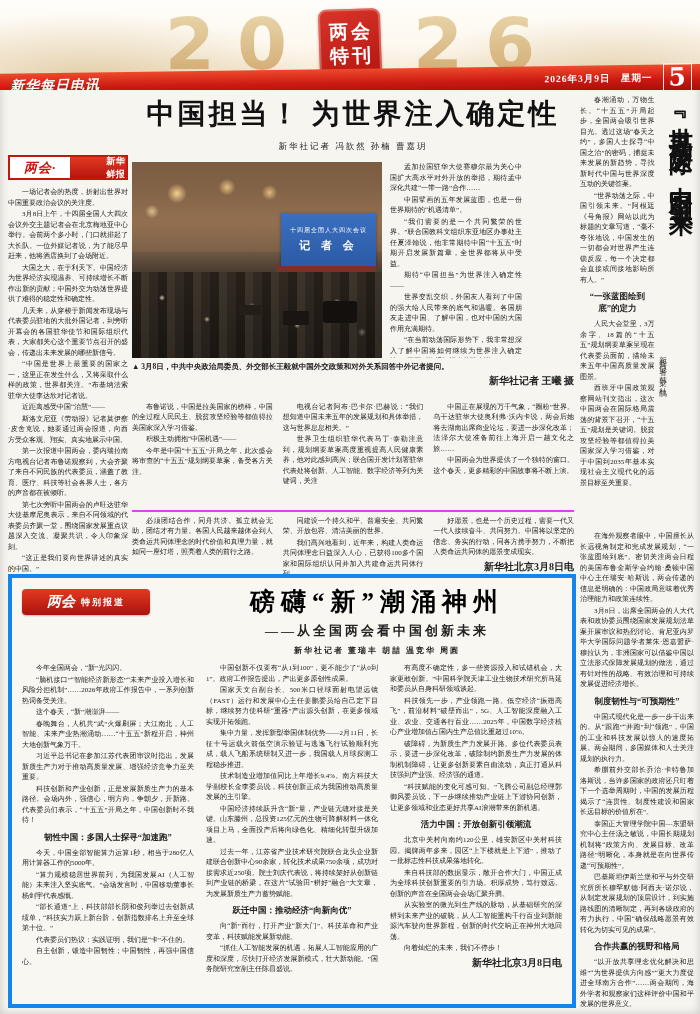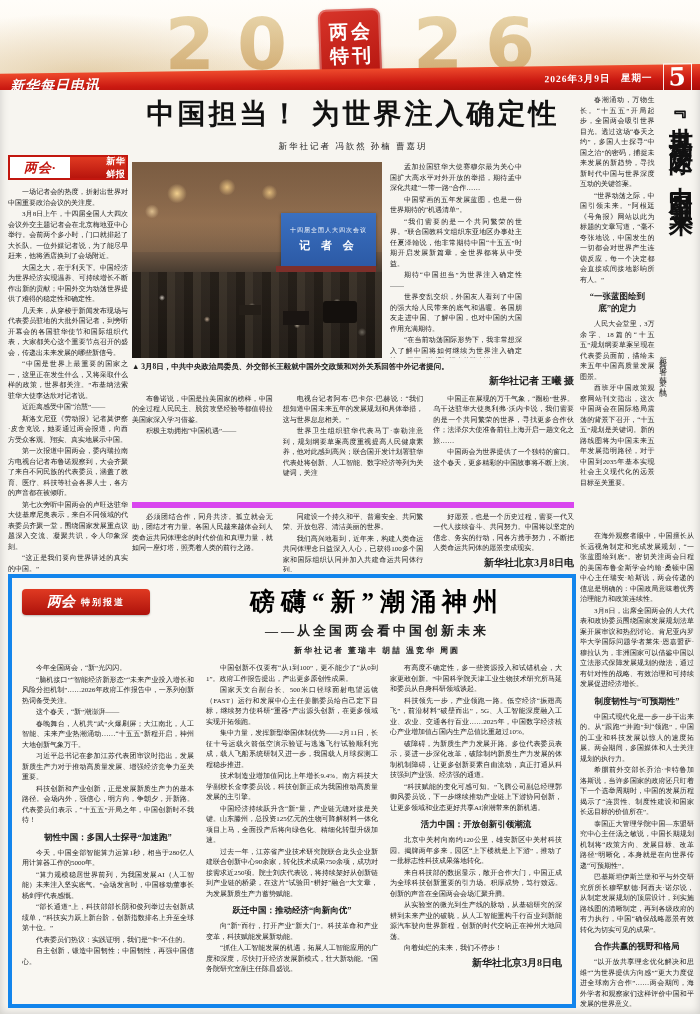--- a/index.html
+++ b/index.html
@@ -71,23 +71,23 @@
       radial-gradient(circle 6px at 82% 35%, #90897c, transparent 60%),
       radial-gradient(circle 7px at 92% 70%, #6d675d, transparent 60%),
       repeating-linear-gradient(90deg, rgba(20,16,12,.55) 0 9px, rgba(62,54,44,.55) 9px 17px, rgba(40,34,28,.55) 17px 26px),
       linear-gradient(180deg,#3d342b,#201b16);
   }
   .photo .cam { position:absolute; right:10%; bottom:18%; width:34px; height:22px; background:#14100d; border-radius:3px; box-shadow:-44px 6px 0 -4px #1a1512, -90px -2px 0 -6px #241e18; }
   .photo-side { width:132px; height:196px; overflow:hidden; }
   .caption { margin-top:4px; }
   .caption .cap-text { font-size:7.5px; font-weight:900; line-height:1.45; text-align:justify; }
   .caption .cap-credit { font-size:10px; font-weight:900; text-align:right; margin-top:1px; }
-  .bottom-cols { display:flex; gap:10px; margin-top:6px; height:104px; overflow:hidden; }
+  .bottom-cols { display:flex; gap:10px; margin-top:14px; height:104px; overflow:hidden; }
   .bottom-cols .col, .wy-cols .col { flex:1; overflow:hidden; }
-  .wy-cols { display:flex; gap:10px; margin-top:4px; height:70px; overflow:hidden; border-top:6px solid #d946ef; padding-top:4px;font-family:Liberation Serif, serif; }
+  .wy-cols { display:flex; gap:10px; margin-top:4px; height:70px; overflow:hidden; border-top:2px solid #d946ef; padding-top:4px;font-family:Liberation Serif, serif; }
   
   .special { position:absolute; left:8px; top:574px; width:568px; height:434px;
     border:4px solid #1385ec; background:#f9f7f2; padding:7px 10px 8px; overflow:hidden; }
   .sp-header { display:flex; gap:10px; }
   .sp-left { flex:0 0 160px; }
   .badge-tbbd { width:128px; height:26px; background:linear-gradient(180deg,#e03a22,#ae120b); border-radius:4px;
     display:flex; align-items:center; justify-content:center; gap:6px; box-shadow:0 1px 2px rgba(0,0,0,.25); margin-top:4px; }
   .badge-tbbd .b1 { color:#fff; font-weight:900; font-size:14px; font-style:italic; }
   .badge-tbbd .b2 { color:#fff; font-weight:bold; font-size:9px; letter-spacing:2px; }
   .sp-headblock { flex:1; text-align:center; }
@@ -175,27 +175,28 @@
         </div>
     </div>
     <div class="caption">
       <div class="cap-text">▲ 3月8日，中共中央政治局委员、外交部长王毅就中国外交政策和对外关系回答中外记者提问。</div>
       <div class="cap-credit">新华社记者 王曦 摄</div>
     </div>
     <div class="bottom-cols">
       <div class="col">
           <p class="li-p">布鲁诺说，中国是拉美国家的榜样，中国的全过程人民民主、脱贫攻坚经验等都值得拉美国家深入学习借鉴。</p>
           <p class="li-p">积极主动拥抱“中国机遇”——</p>
+          <p class="li-p">今年是中国“十五五”开局之年，此次盛会将审查的“十五五”规划纲要草案，备受各方关注。</p>
         </div>
       <div class="col">
           <p class="li-p">电视台记者阿布·巴卡尔·巴赫说：“我们想知道中国未来五年的发展规划和具体举措，这与世界息息相关。”</p>
           <p class="li-p">世界卫生组织驻华代表马丁·泰勒注意到，规划纲要草案高度重视提高人民健康素养，他对此感到高兴；联合国开发计划署驻华代表处将创新、人工智能、数字经济等列为关键词，关注</p>
         </div>
       <div class="col">
-          <p class="li-p">中国正在展现的万千气象，“圈粉”世界。乌干达驻华大使奥利弗·沃内卡说，我们需要的是一个共同繁荣的世界，寻找更多合作伙伴；法泽尔大使准备前往上海开启一趟文化之旅……</p>
+          <p class="li-p">中国正在展现的万千气象，“圈粉”世界。乌干达驻华大使奥利弗·沃内卡说，两会后她将去湖南出席商业论坛，要进一步深化改革；法泽尔大使准备前往上海开启一趟文化之旅……</p>
           <p class="li-p">中国两会为世界提供了一个独特的窗口。这个春天，更多精彩的中国故事将不断上演。</p>
         </div>
     </div>
     <div class="wy-cols">
       <div class="col">
           <p class="li-p">必须团结合作，同舟共济。孤立就会无助，团结才有力量。各国人民越来越体会到人类命运共同体理念的时代价值和真理力量，就如同一座灯塔，照亮着人类的前行之路。</p>
         </div>
       <div class="col">
           <p class="li-p">同建设一个持久和平、普遍安全、共同繁荣、开放包容、清洁美丽的世界。</p>
           <p class="li-p">我们高兴地看到，近年来，构建人类命运共同体理念日益深入人心，已获得100多个国家和国际组织认同并加入共建命运共同体行列。</p>
@@ -266,21 +267,21 @@
     </div>
   </div>
 
   <div class="right-col">
     <div class="ro-top">
       <div class="ro-text">
           <p class="li-p">春潮涌动，万物生长。“十五五”开局起步，全国两会吸引世界目光。透过这场“春天之约”，多国人士探寻“中国之治”的密码，捕捉未来发展的新趋势，寻找新时代中国与世界深度互动的关键答案。</p>
           <p class="li-p">“世界动荡之际，中国引领未来。”阿根廷《号角报》网站以此为标题的文章写道，“毫不夸张地说，中国发生的一切都会对世界产生连锁反应，每一个决定都会直接或间接地影响所有人。”</p>
           <p class="li-sub">“一张蓝图绘到底”的定力</p>
           <p class="li-p">人民大会堂里，3万余字、18篇的“十五五”规划纲要草案呈现在代表委员面前，描绘未来五年中国高质量发展图景。</p>
-          <p class="li-p">西班牙中国政策观察网站刊文指出，这次中国两会在国际格局震荡的背景下召开，“十五五”规划是关键词。新的路线图将为中国未来五年发展指明路径，对于中国到2035年基本实现社会主义现代化的远景目标至关重要。</p>
+          <p class="li-p">西班牙中国政策观察网站刊文指出，这次中国两会在国际格局震荡的背景下召开，“十五五”规划是关键词。脱贫攻坚经验等都值得拉美国家深入学习借鉴，对于中国到2035年基本实现社会主义现代化的远景目标至关重要。</p>
         </div>
       <div class="ro-byline">新华社记者 韩梁 杜鹃</div>
       <div class="v-headline">『世界动荡之际，中国引领未来』</div>
     </div>
     <div class="ro-rest">
       <div>
           <p class="li-p">在海外观察者眼中，中国擅长从长远视角制定和完成发展规划，“一张蓝图绘到底”。密切关注两会日程的美国布鲁金斯学会约翰·桑顿中国中心主任瑞安·哈斯说，两会传递的信息是明确的：中国政局意味着优秀治理能力和政策连续性。</p>
           <p class="li-p">3月8日，出席全国两会的人大代表和政协委员围绕国家发展规划法草案开展审议和热烈讨论。肯尼亚内罗毕大学国际问题学者莱朱·恩嘉盟萨·穆拉认为，非洲国家可以借鉴中国以立法形式保障发展规划的做法，通过有针对性的战略、有效治理和可持续发展促进经济增长。</p>
           <p class="li-sub">制度韧性与“可预期性”</p>
           <p class="li-p">中国式现代化是一步一步干出来的。从“跟跑”“并跑”到“领跑”，中国的工业和科技发展以惊人的速度拓展。两会期间，多国媒体和人士关注规划的执行力。</p>

